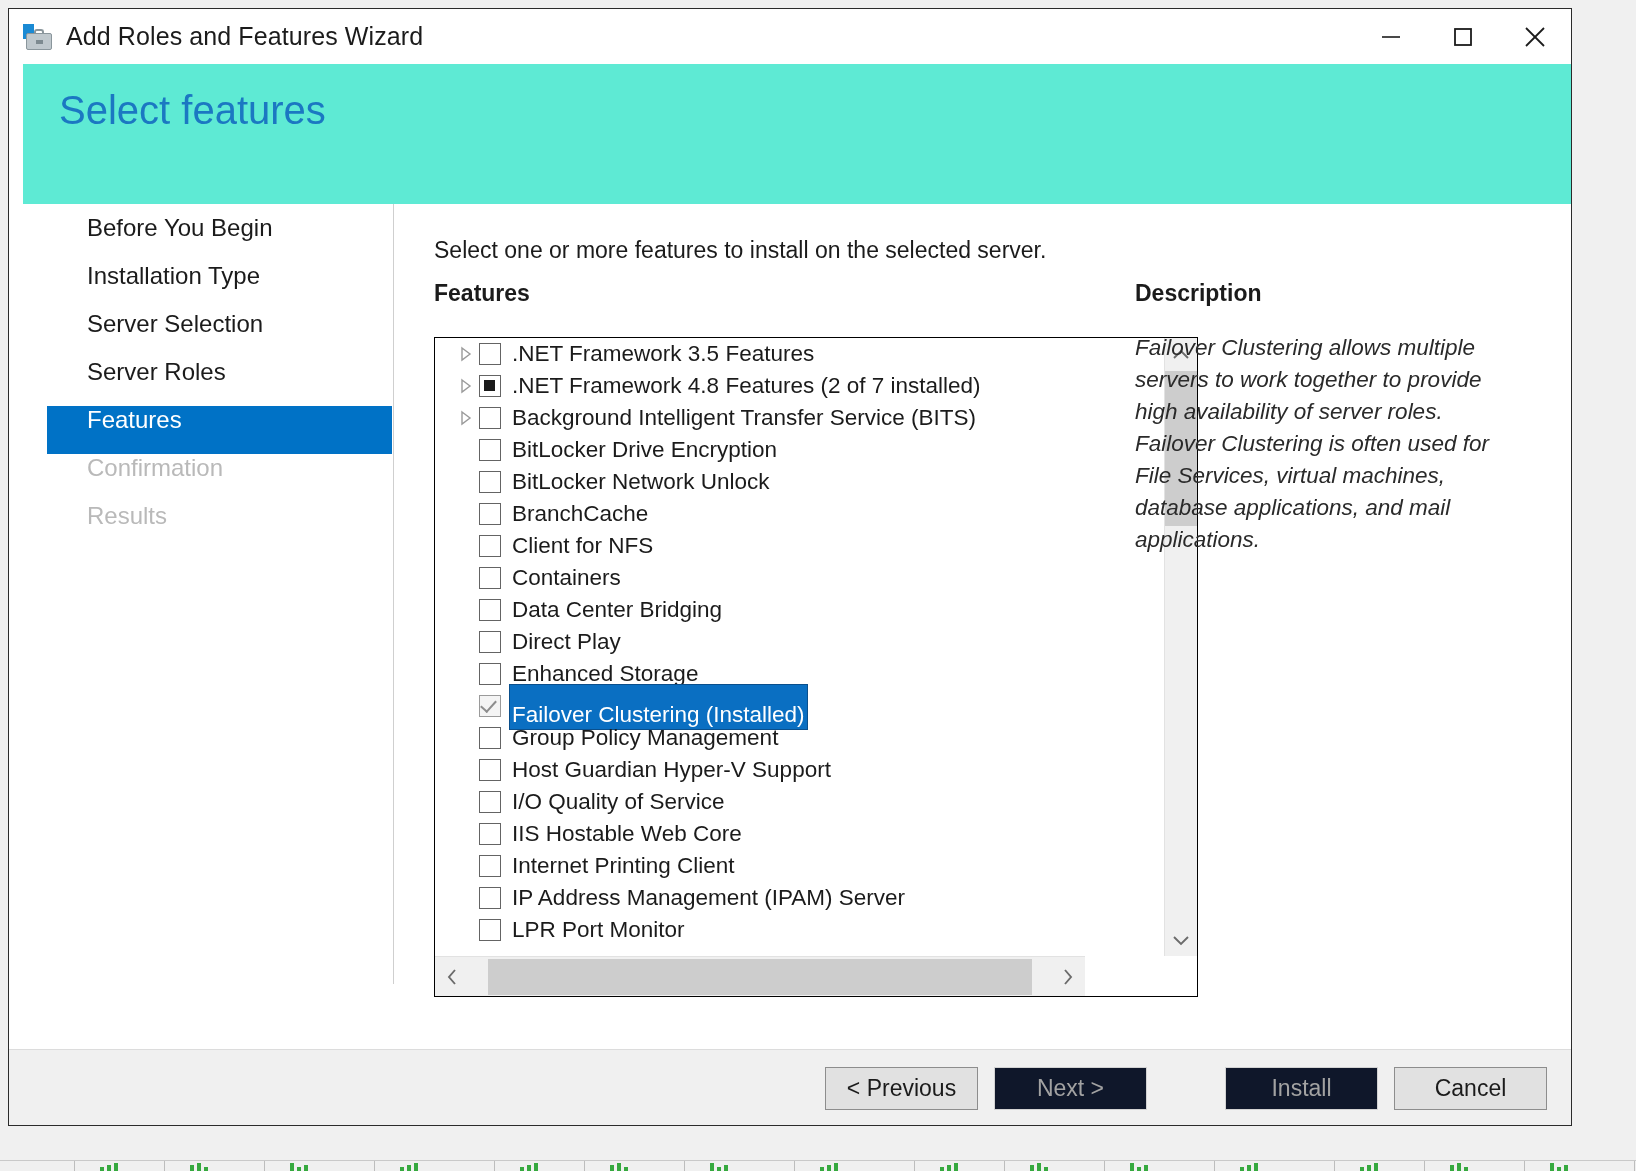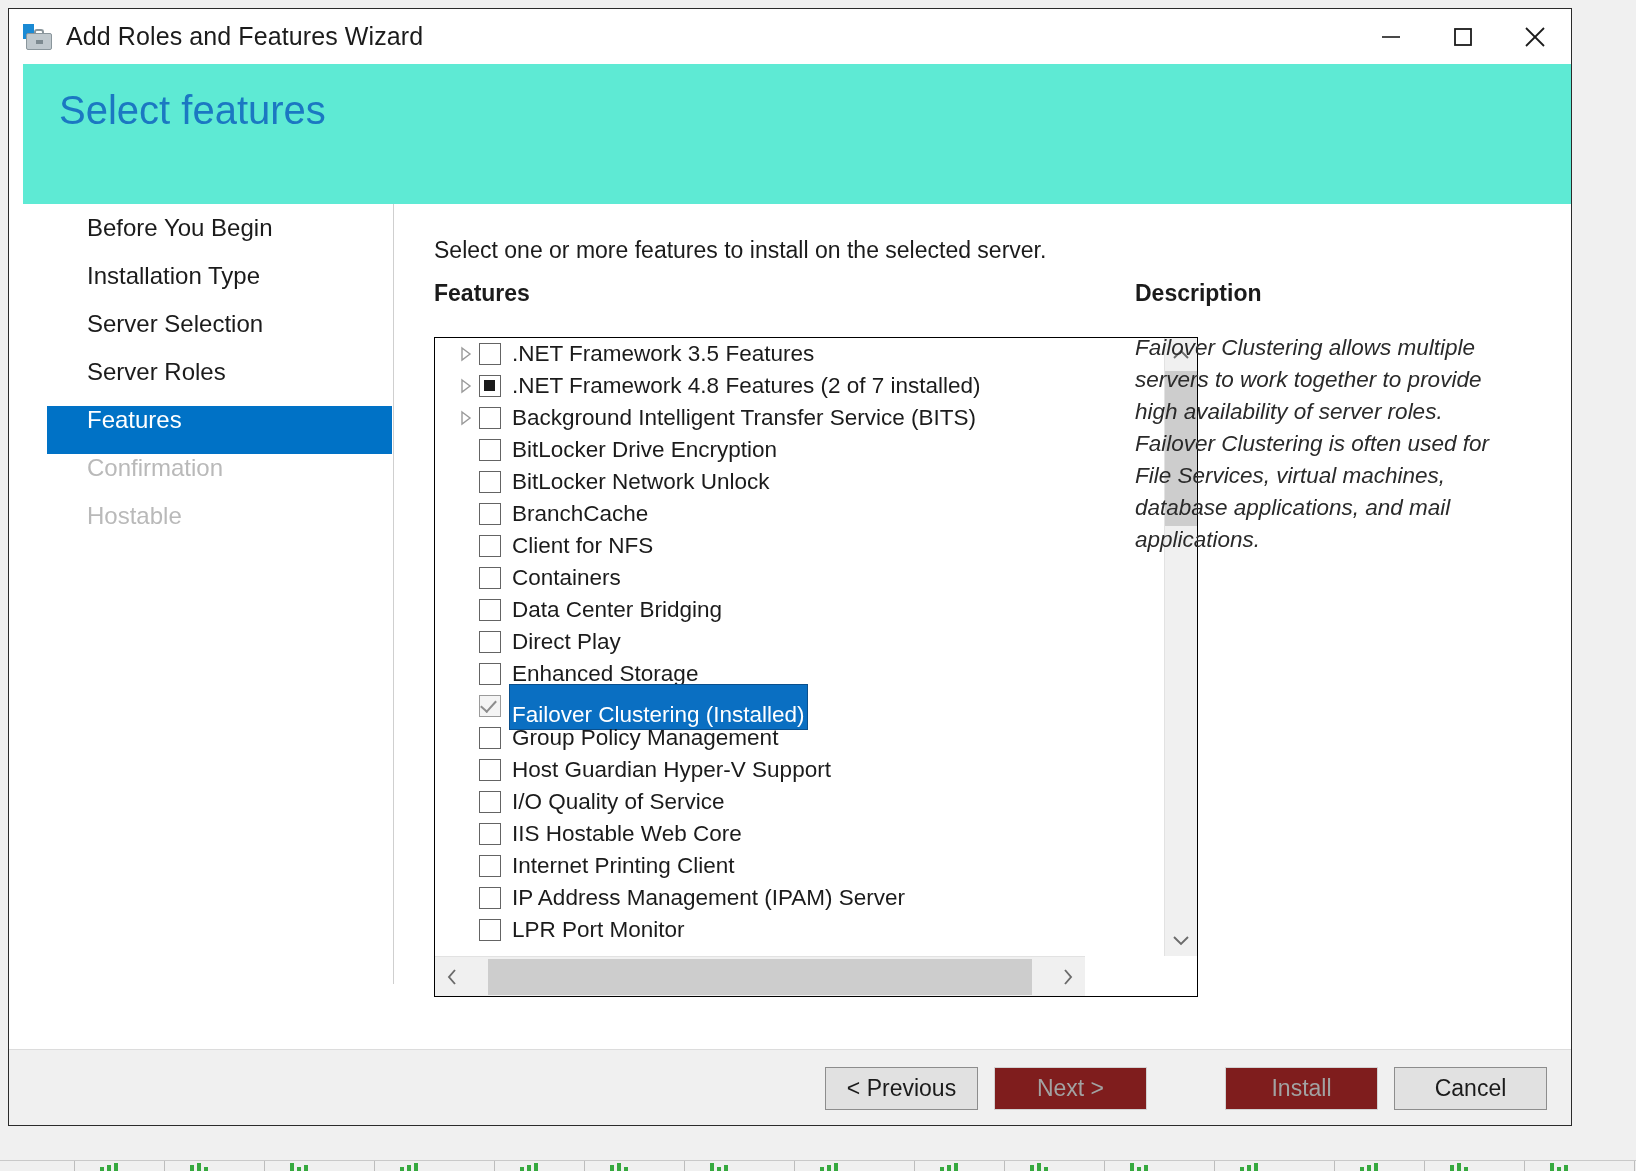--- a/index.html
+++ b/index.html
@@ -321,21 +321,21 @@
   .btn {
     width: 153px; height: 43px;
     display: flex; align-items: center; justify-content: center;
     font-size: 23px;
     background: #e1e1e1;
     border: 1.5px solid #8d8d8d;
     color: #1b1b1b;
     margin-left: 16px;
   }
   .btn.disabled {
-    background: #7f1d1d;
+    background: #0f172a;
     border: 1.5px solid #d2d2d2;
     color: #a2a2a2;
   }
   .btn.gap { margin-left: 78px; }
 
   
   .strip {
     position: absolute;
     left: 0; bottom: 0;
     width: 1636px; height: 45px;
@@ -505,21 +505,21 @@
           <div class="nav-item">
             <span>Server Roles</span>
           </div>
           <div class="nav-item selected">
             <span>Features</span>
           </div>
           <div class="nav-item disabled">
             <span>Confirmation</span>
           </div>
           <div class="nav-item disabled">
-            <span>Hostable</span>
+            <span>Results</span>
           </div>
         </div>
       <div class="nav-divider"></div>
 
       <div class="main">
         <div class="intro">Select one or more features to install on the selected server.</div>
         <div class="section-title">Features</div>
 
         <div class="listbox">
           <div class="list-area" id="feat-list">

